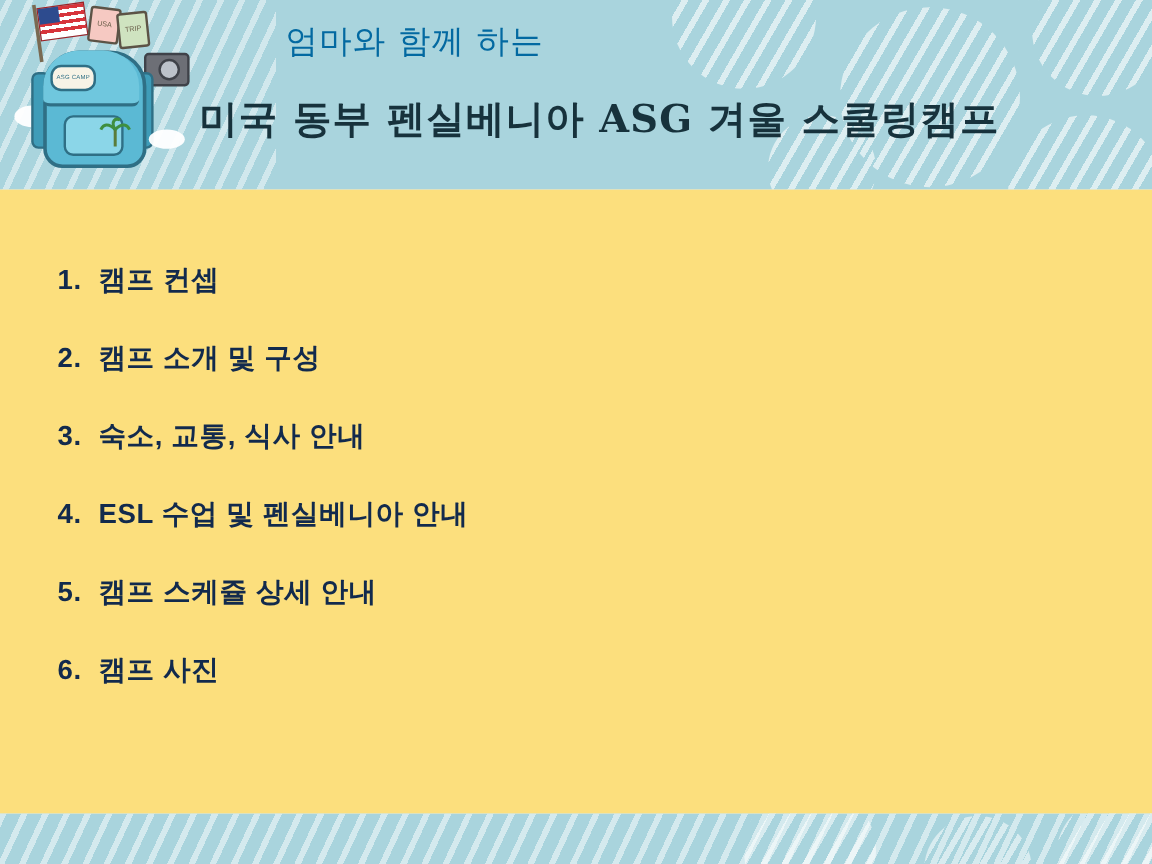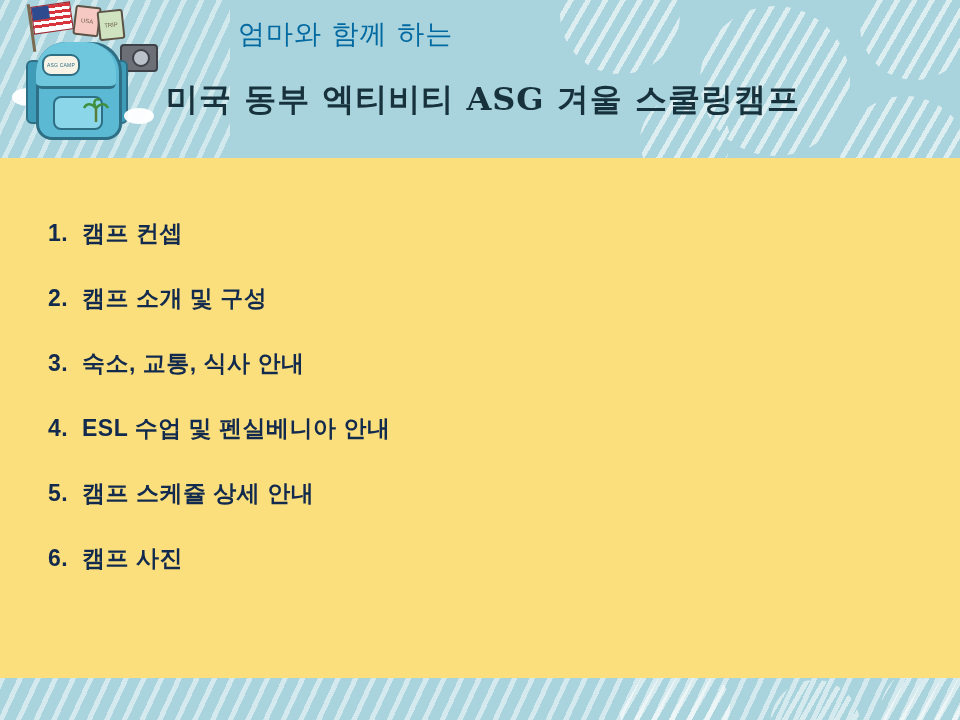--- a/index.html
+++ b/index.html
@@ -341,21 +341,21 @@
       <svg class="bp-palm" viewBox="0 0 28 28">
         <path d="M14 26 L14 12" stroke="#5a7c3a" stroke-width="2.5" fill="none"></path>
         <path d="M14 12 C8 6, 4 8, 2 12" stroke="#3f8f3f" stroke-width="2.5" fill="none"></path>
         <path d="M14 12 C20 6, 24 8, 26 12" stroke="#3f8f3f" stroke-width="2.5" fill="none"></path>
         <path d="M14 12 C10 5, 14 2, 18 4" stroke="#3f8f3f" stroke-width="2.5" fill="none"></path>
       </svg>
       <div class="cloud cl3"></div>
     </div>
 
     <div class="title-line1">엄마와 함께 하는</div>
-    <div class="title-line2">미국 동부 엑티비티 ASG 겨울 스쿨링캠프</div>
+    <div class="title-line2">미국 동부 펜실베니아 ASG 겨울 스쿨링캠프</div>
   </div>
 
   <div class="body-band">
     <div class="agenda">
 
       <div class="agenda-item">
         <span class="agenda-num">1.</span>
         <span class="agenda-text">캠프 컨셉</span>
       </div>
 

